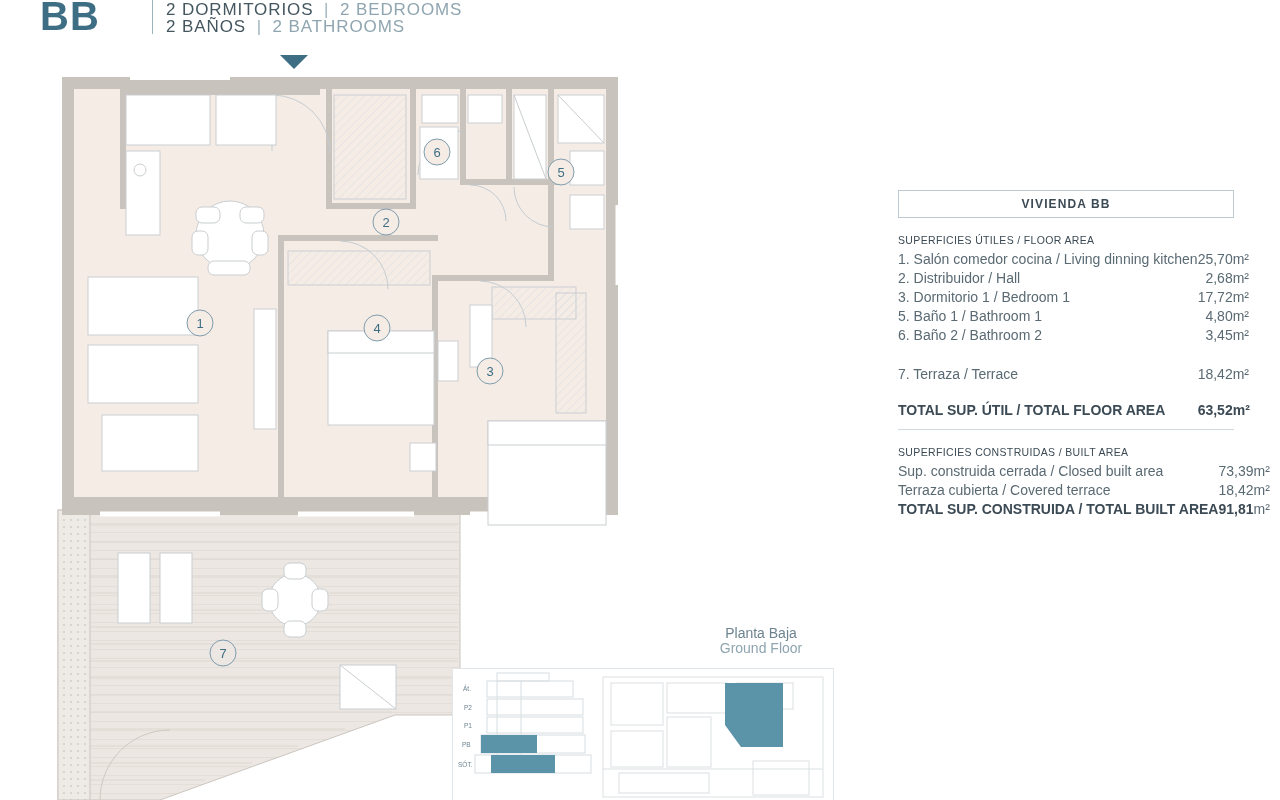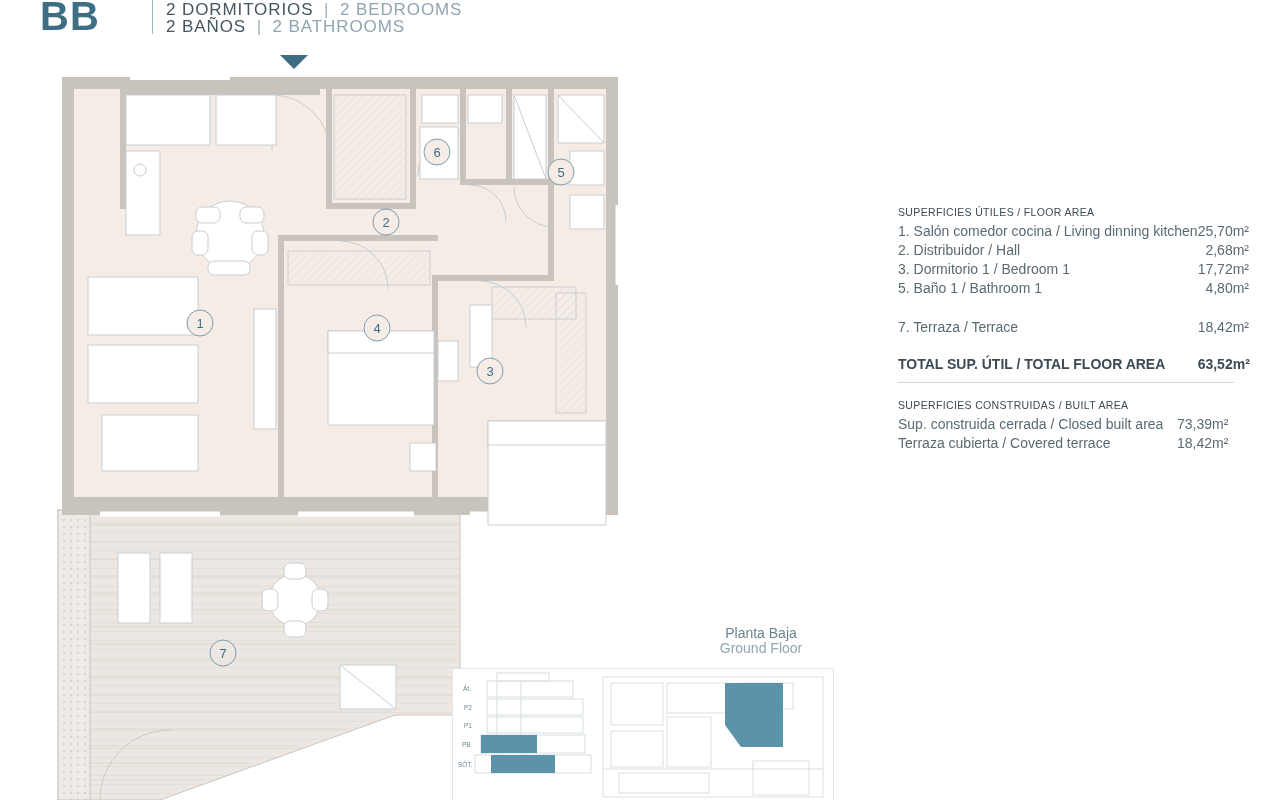--- a/index.html
+++ b/index.html
@@ -363,20 +363,21 @@
     </g>
     <g>
       <circle cx="183" cy="598" r="13" fill="#ece7e2" stroke="#7f9dad" stroke-width="1"></circle>
       <text x="183" y="603" text-anchor="middle" font-family="Liberation Sans, sans-serif" font-size="13" fill="#3e6e84">7</text>
     </g>
   </g>
 </svg>
 </div>
 
 <div id="legend">
+  <div id="legend-title-box">VIVIENDA BB</div>
 
   <div class="sec-head">SUPERFICIES ÚTILES / FLOOR AREA</div>
   <table class="areas">
     <tbody>
       <tr>
         <td class="lbl">1. Salón comedor cocina / Living dinning kitchen</td>
         <td class="val">25,70</td>
         <td class="unit">m²</td>
       </tr>
       <tr>
@@ -385,20 +386,25 @@
         <td class="unit">m²</td>
       </tr>
       <tr>
         <td class="lbl">3. Dormitorio 1 / Bedroom 1</td>
         <td class="val">17,72</td>
         <td class="unit">m²</td>
       </tr>
       <tr>
         <td class="lbl">5. Baño 1 / Bathroom 1</td>
         <td class="val">4,80</td>
+        <td class="unit">m²</td>
+      </tr>
+      <tr>
+        <td class="lbl">6. Baño 2 / Bathroom 2</td>
+        <td class="val">3,45</td>
         <td class="unit">m²</td>
       </tr>
       <tr class="spacer">
           <td colspan="3"></td>
         </tr>
       <tr class="terrace">
         <td class="lbl">7. Terraza / Terrace</td>
         <td class="val">18,42</td>
         <td class="unit">m²</td>
       </tr>
@@ -420,20 +426,25 @@
     <tbody>
       <tr>
         <td class="lbl">Sup. construida cerrada / Closed built area</td>
         <td class="val">73,39</td>
         <td class="unit">m²</td>
       </tr>
       <tr>
         <td class="lbl">Terraza cubierta / Covered terrace</td>
         <td class="val">18,42</td>
         <td class="unit">m²</td>
+      </tr>
+      <tr>
+        <td class="lbl" style="font-weight:bold;color:#3b4a54;padding-top:2px;">TOTAL SUP. CONSTRUIDA /  TOTAL BUILT AREA</td>
+        <td class="val" style="font-weight:bold;color:#3b4a54;padding-top:2px;">91,81</td>
+        <td class="unit" style="padding-top:2px;">m²</td>
       </tr>
     </tbody>
   </table>
 </div>
 
 <div id="plan-caption">
   <div class="l1">Planta Baja</div>
   <div class="l2">Ground Floor</div>
 </div>
 

